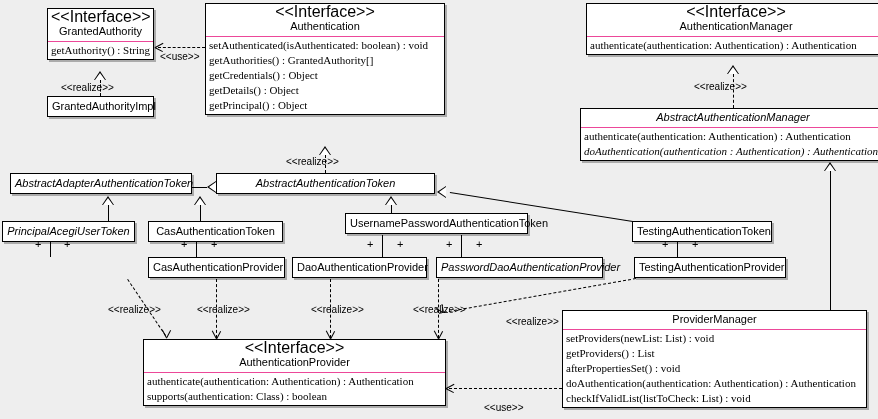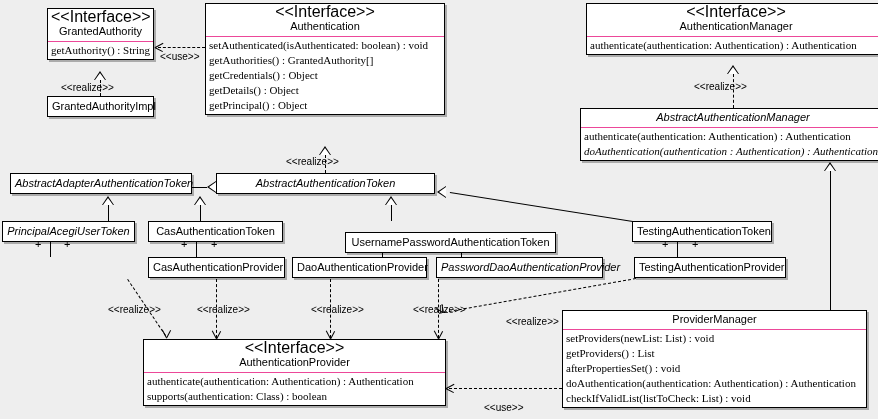--- a/index.html
+++ b/index.html
@@ -198,21 +198,21 @@
 
   <div class="diag solid" style="left:450px; top:192px; width:198px; transform:rotate(9deg);"></div>
   <div class="tri-left" style="left:437px; top:186px;"></div>
 
   <div class="box" style="left:2px; top:221px; width:133px;font-style:italic;">
     <div class="simple">PrincipalAcegiUserToken</div>
   </div>
   <div class="box" style="left:148px; top:221px; width:135px;">
     <div class="simple">CasAuthenticationToken</div>
   </div>
-  <div class="box" style="left:345px; top:232px; width:211px;">
+  <div class="box" style="left:345px; top:213px; width:183px;">
     <div class="simple">UsernamePasswordAuthenticationToken</div>
   </div>
   <div class="box" style="left:632px; top:221px; width:140px;">
     <div class="simple">TestingAuthenticationToken</div>
   </div>
 
   <div class="tri-up" style="left:102px; top:196px;"></div>
   <div class="ln vl" style="left:108px; top:205px; height:16px;"></div>
 
   <div class="tri-up" style="left:194px; top:196px;"></div>

